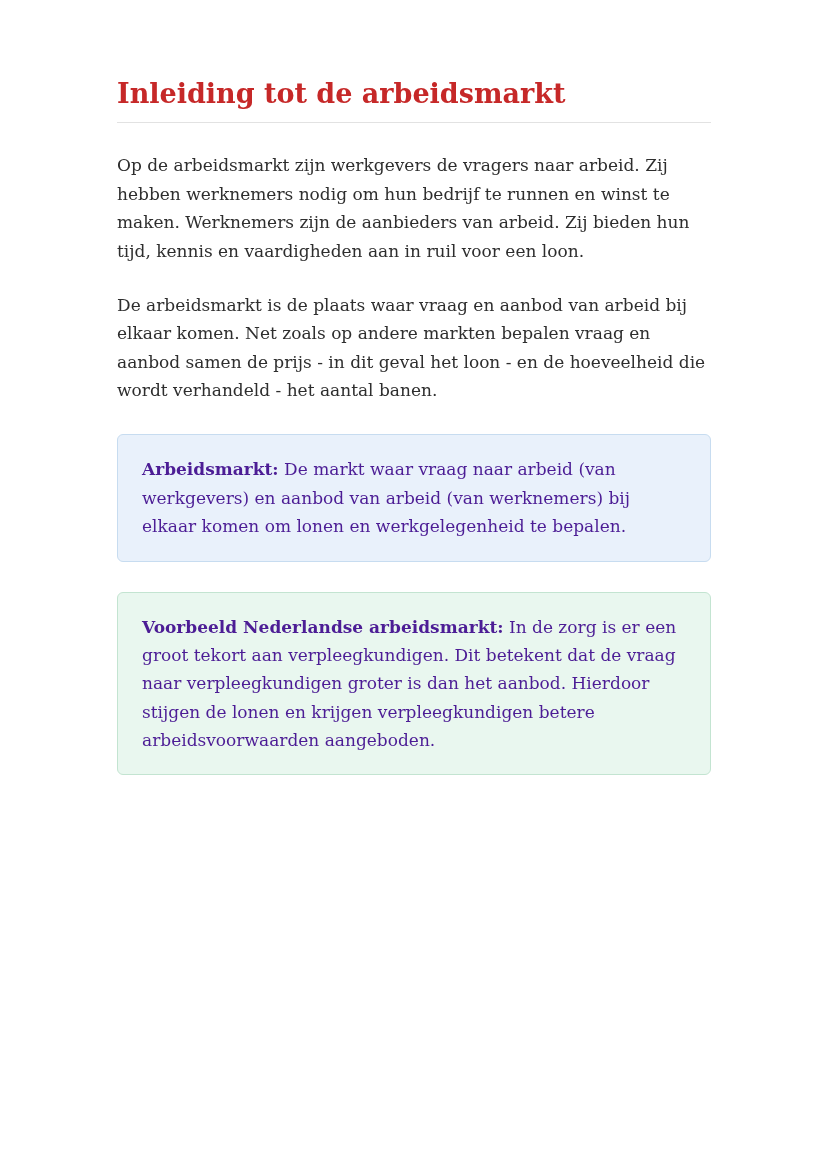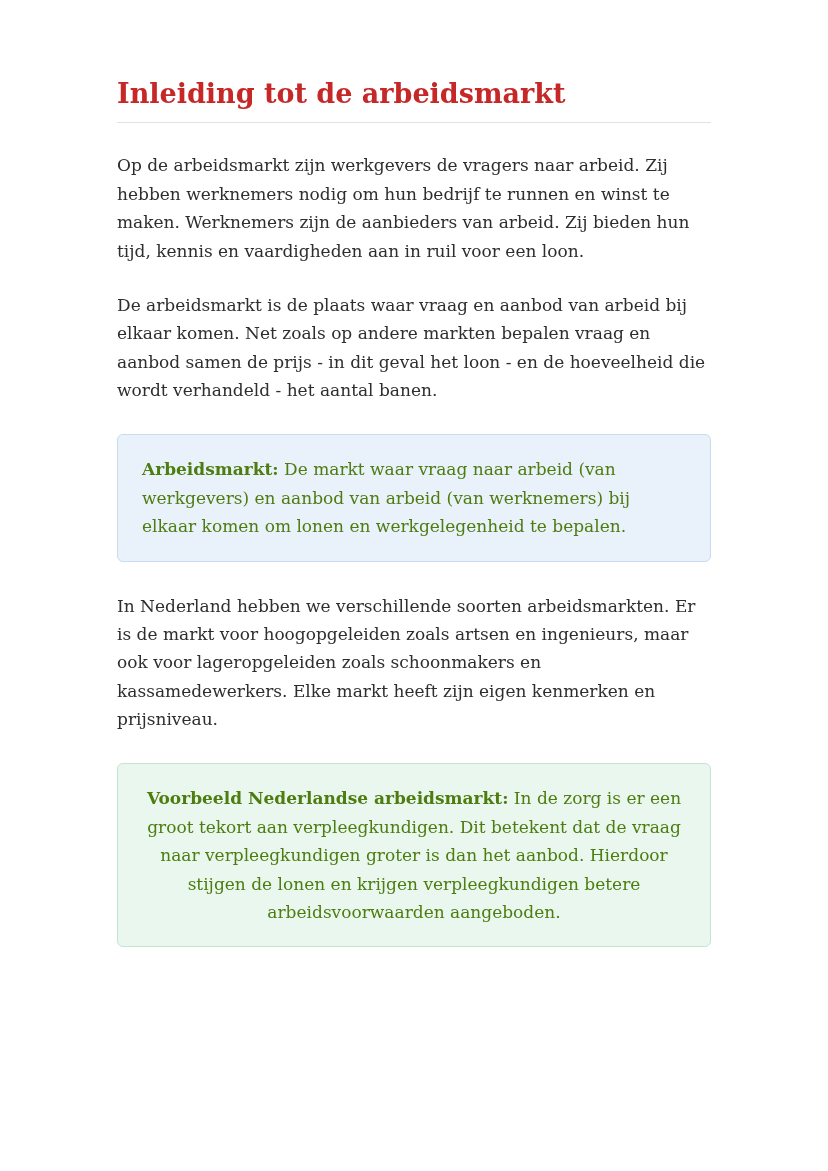--- a/index.html
+++ b/index.html
@@ -35,30 +35,29 @@
     line-height: 1.67;
     margin: 0 0 26px 0;
     color: #2e2e2e;
   }
   .callout {
     border-radius: 6px;
     padding: 20px 24px;
     font-size: 17px;
     line-height: 1.67;
     margin: 30px 0;
-    color: #4d7c0f;
+    color: #4c1d95;
   }
   .callout.definition {
     background: #e9f1fb;
     border: 1px solid #c7dcf0;
   }
   .callout.example {
     background: #e9f7ef;
     border: 1px solid #c3e4d1;
-    text-align: center;
   }
   .callout .callout-label {
     font-weight: 700;
   }
 </style>
 </head>
 <body>
 
 <div class="page">
 
@@ -68,20 +67,19 @@
 
   <p class="body-paragraph">Op de arbeidsmarkt zijn werkgevers de vragers naar arbeid. Zij hebben werknemers nodig om hun bedrijf te runnen en winst te maken. Werknemers zijn de aanbieders van arbeid. Zij bieden hun tijd, kennis en vaardigheden aan in ruil voor een loon.</p>
 
   <p class="body-paragraph">De arbeidsmarkt is de plaats waar vraag en aanbod van arbeid bij elkaar komen. Net zoals op andere markten bepalen vraag en aanbod samen de prijs - in dit geval het loon - en de hoeveelheid die wordt verhandeld - het aantal banen.</p>
 
   <div class="callout definition">
     <span class="callout-label">Arbeidsmarkt:</span>
     <span>De markt waar vraag naar arbeid (van werkgevers) en aanbod van arbeid (van werknemers) bij elkaar komen om lonen en werkgelegenheid te bepalen.</span>
   </div>
 
-  <p class="body-paragraph">In Nederland hebben we verschillende soorten arbeidsmarkten. Er is de markt voor hoogopgeleiden zoals artsen en ingenieurs, maar ook voor lageropgeleiden zoals schoonmakers en kassamedewerkers. Elke markt heeft zijn eigen kenmerken en prijsniveau.</p>
 
   <div class="callout example">
     <span class="callout-label">Voorbeeld Nederlandse arbeidsmarkt:</span>
     <span>In de zorg is er een groot tekort aan verpleegkundigen. Dit betekent dat de vraag naar verpleegkundigen groter is dan het aanbod. Hierdoor stijgen de lonen en krijgen verpleegkundigen betere arbeidsvoorwaarden aangeboden.</span>
   </div>
 
 </div>
 
 </body></html>

